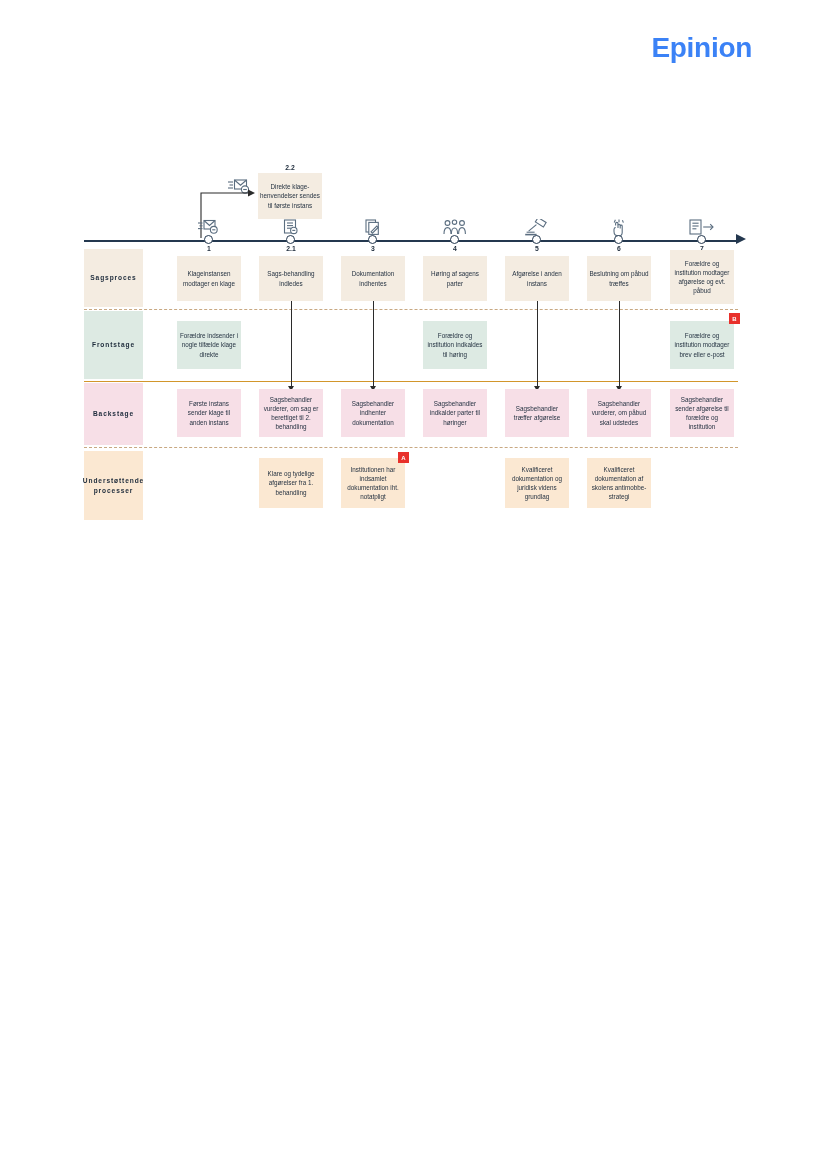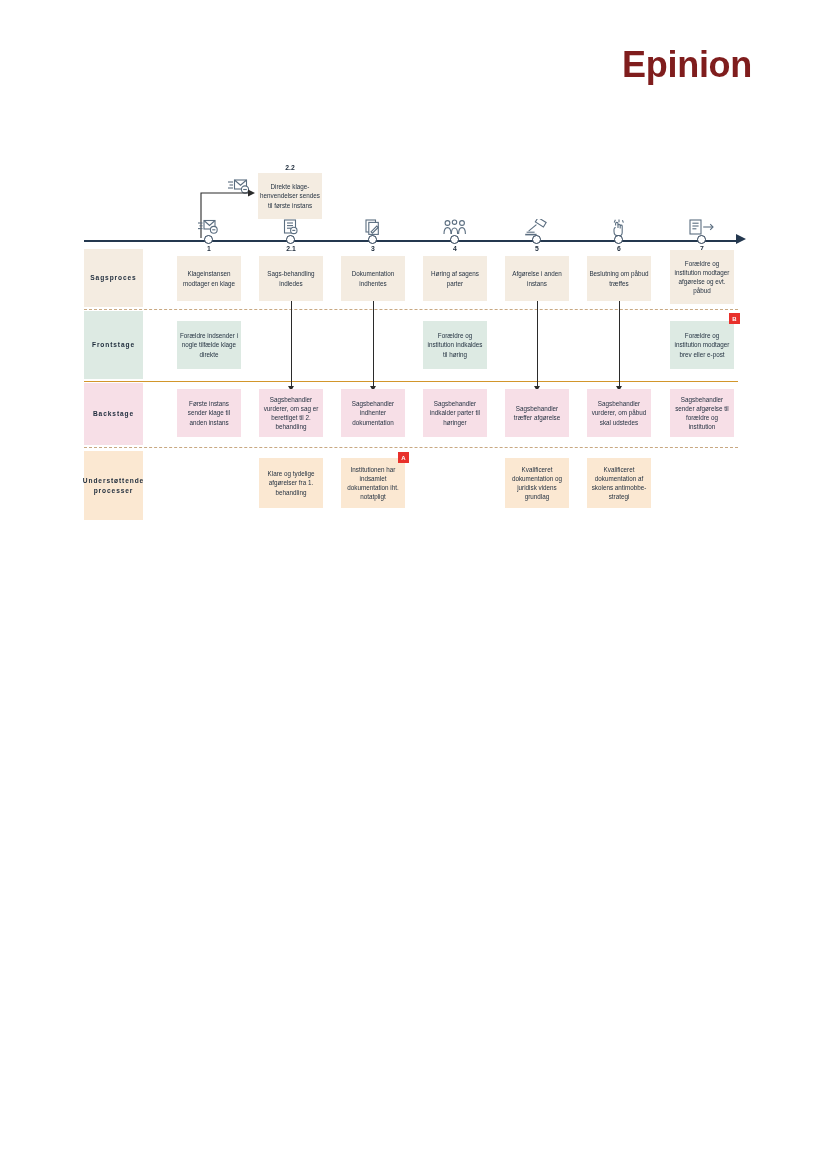--- a/index.html
+++ b/index.html
@@ -7,23 +7,23 @@
   body {
     width: 827px; height: 1169px;
     background: #ffffff;
     font-family: "Liberation Sans", sans-serif;
     position: relative;
     overflow: hidden;
   }
 
   
   #brand {
-    position: absolute; right: 75px; top: 44px;
-    font-size: 36px; font-weight: bold; letter-spacing: -0.3px;
-    color: #7f1d1d;
+    position: absolute; right: 75px; top: 32px;
+    font-size: 28px; font-weight: bold; letter-spacing: -0.3px;
+    color: #3b82f6;
   }
 
   
   #blueprint { position: absolute; left: 0; top: 0; width: 827px; height: 560px; }
 
   
   .band { position: absolute; left: 84px; width: 654px; }
   .band-label {
     position: absolute; left: 0; top: 0; width: 59px; height: 100%;
     display: flex; align-items: center; justify-content: center;

